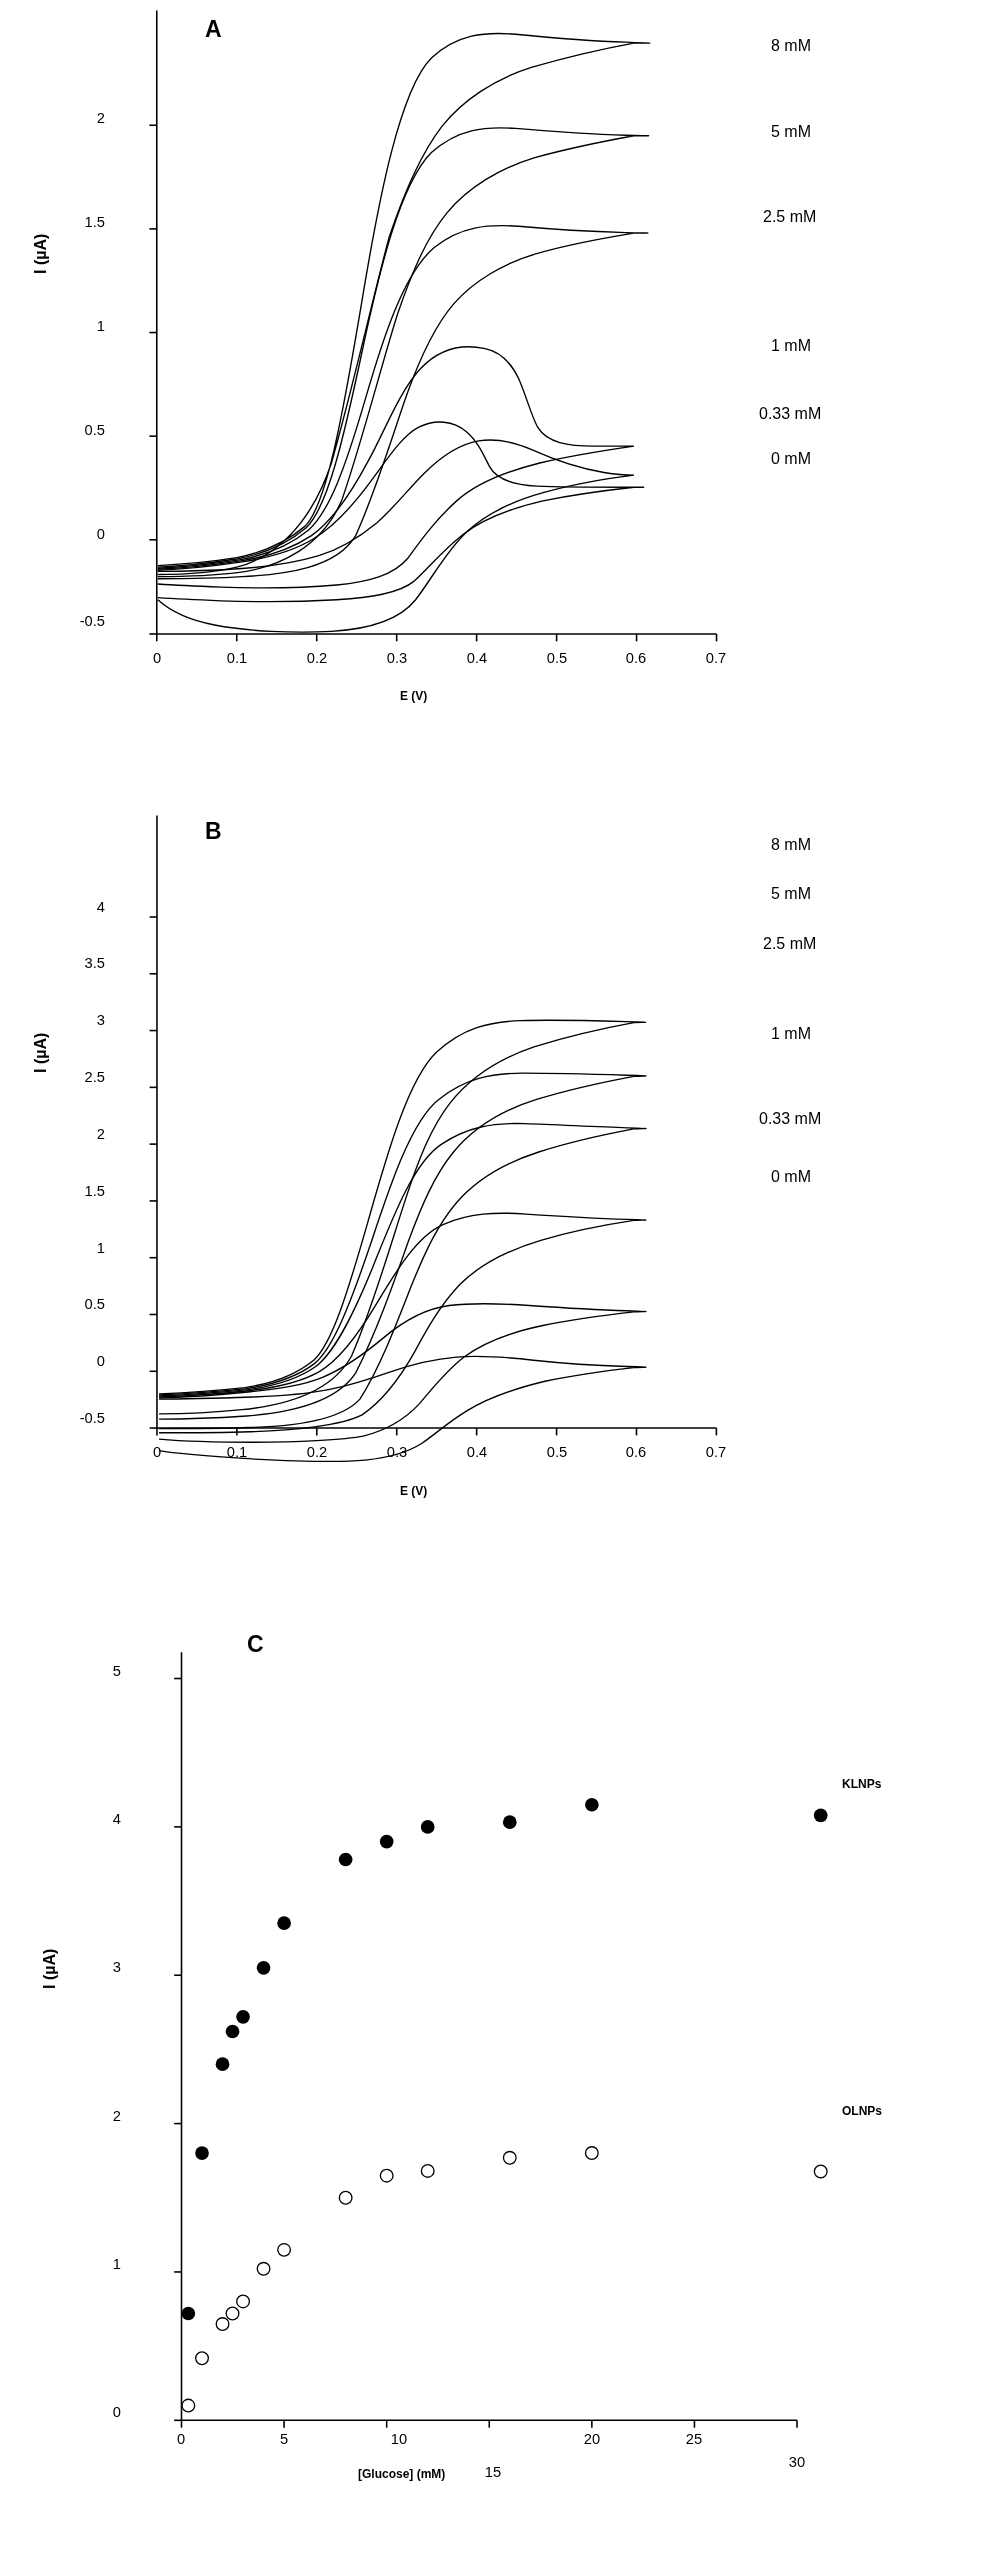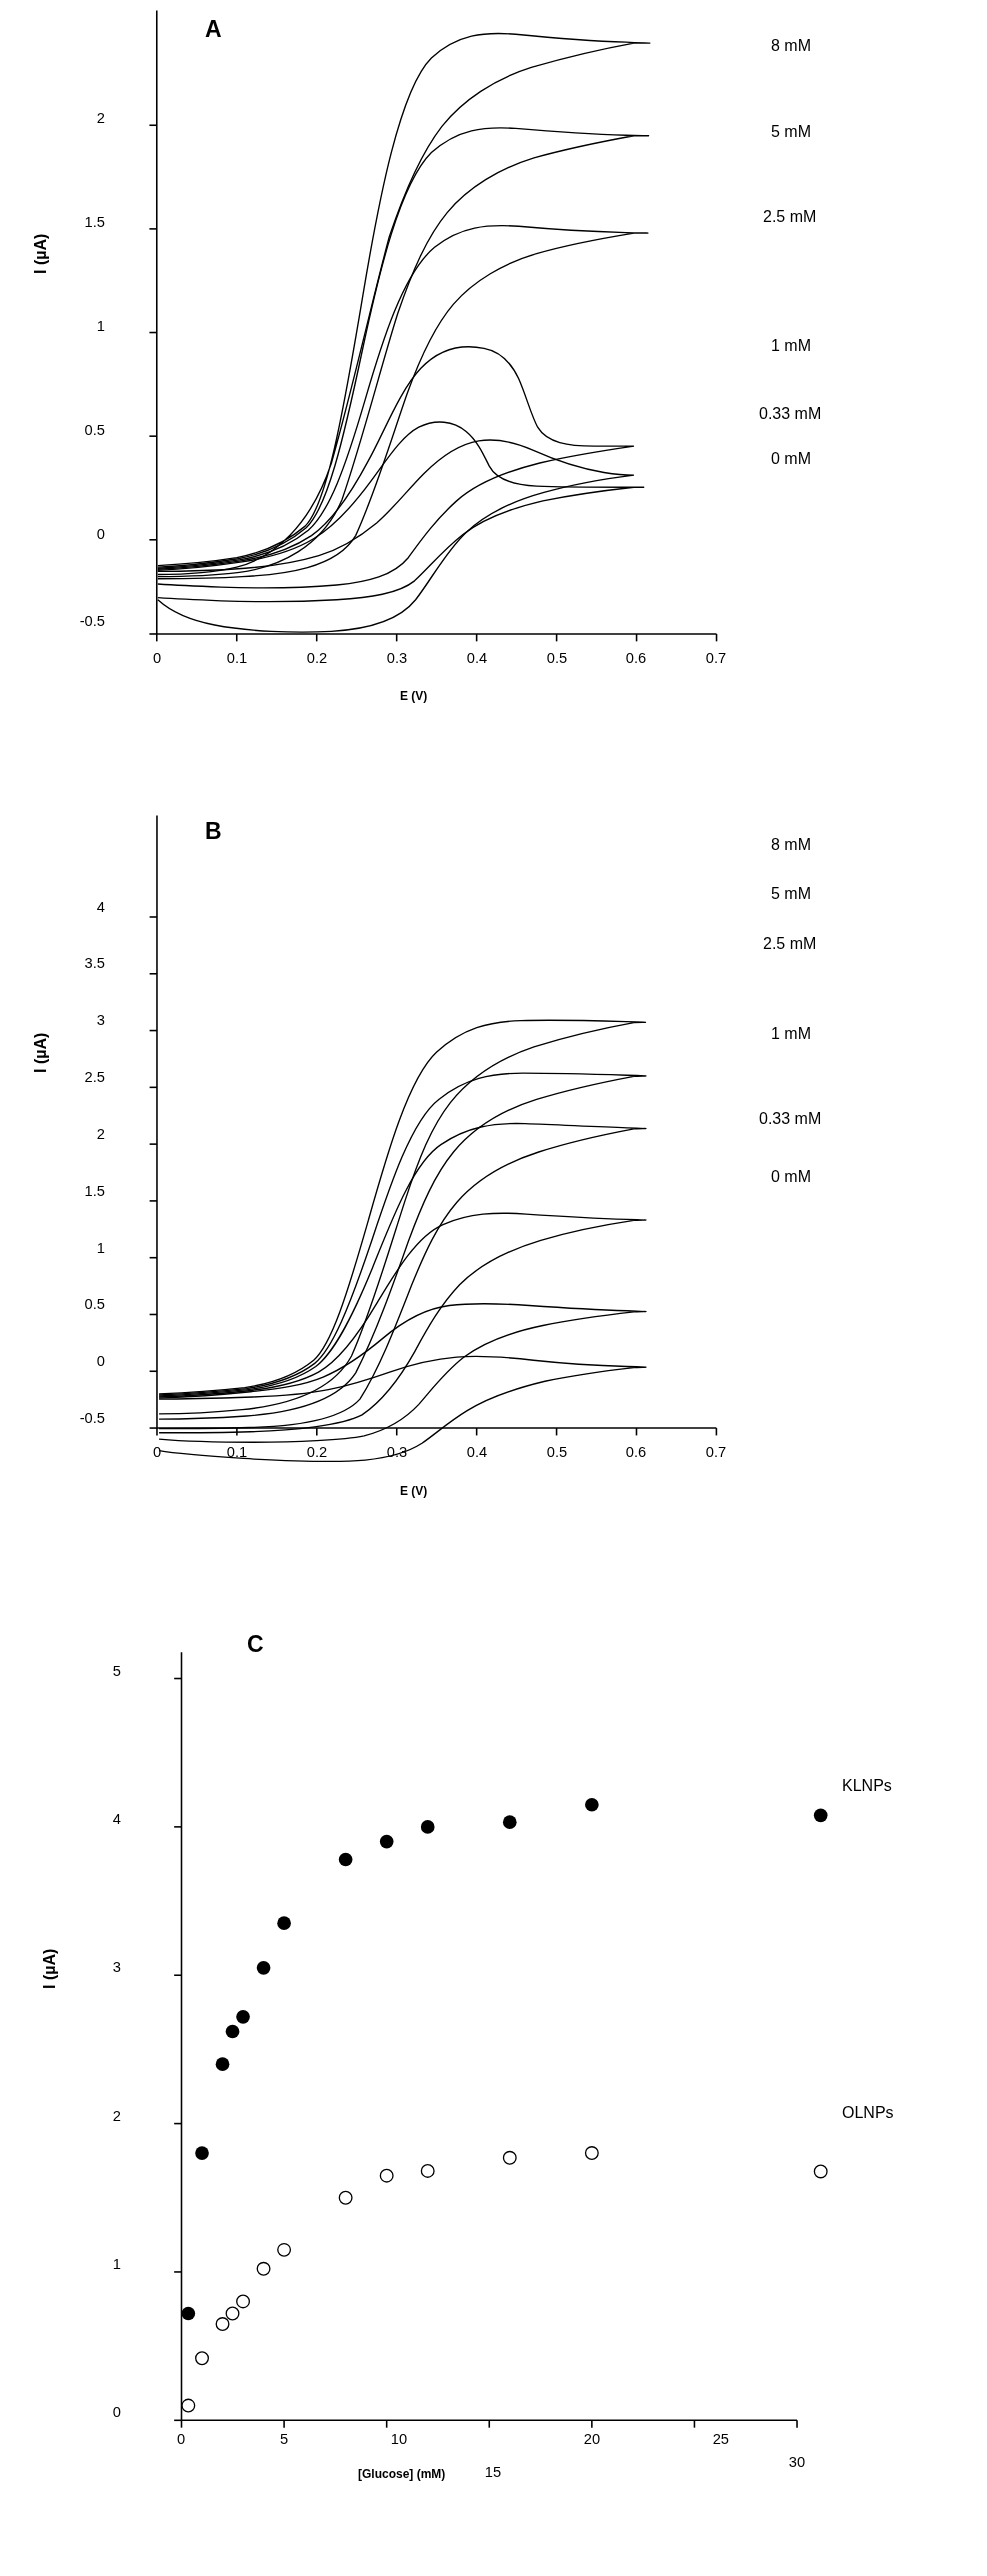--- a/index.html
+++ b/index.html
@@ -9,21 +9,21 @@
   .panel-a{top:0;height:789px;}
   .panel-b{top:805px;height:779px;}
   .panel-c{top:1610px;height:966px;}
   .plot{position:absolute;}
   .panel-letter{position:absolute;font-size:23px;font-weight:bold;}
   .axis-label{position:absolute;font-size:12px;font-weight:bold;}
   .ylabel{position:absolute;font-size:16px;font-weight:bold;}
   .tick-label{position:absolute;font-size:14.7px;text-align:right;white-space:nowrap;}
   .tick-label-x{position:absolute;font-size:14.7px;text-align:center;white-space:nowrap;}
   .curve-label{position:absolute;font-size:16px;white-space:nowrap;}
-  .series-label{position:absolute;font-size:16px;font-weight:normal;white-space:nowrap;}
+  .series-label{position:absolute;font-size:12px;font-weight:bold;white-space:nowrap;}
   svg{display:block;}
   .marker-filled{fill:#000;}
   .marker-open{fill:#fff;stroke:#000;stroke-width:2.5;}
 </style>
 </head>
 <body>
 
 <div class="page">
 
   <div class="panel panel-a">
@@ -178,21 +178,21 @@
     <div class="tick-label" style="left:84px;top:498px;width:37px;">2</div>
     <div class="tick-label" style="left:84px;top:349px;width:37px;">3</div>
     <div class="tick-label" style="left:84px;top:201px;width:37px;">4</div>
     <div class="tick-label" style="left:84px;top:53px;width:37px;">5</div>
 
     <div class="tick-label-x" style="left:160px;top:821px;width:42px;">0</div>
     <div class="tick-label-x" style="left:263px;top:821px;width:42px;">5</div>
     <div class="tick-label-x" style="left:378px;top:821px;width:42px;">10</div>
     <div class="tick-label-x" style="left:472px;top:821px;width:42px;margin-top:33px;">15</div>
     <div class="tick-label-x" style="left:571px;top:821px;width:42px;">20</div>
-    <div class="tick-label-x" style="left:687px;top:821px;width:42px;text-align:right;">25</div>
+    <div class="tick-label-x" style="left:673px;top:821px;width:42px;">25</div>
     <div class="tick-label-x" style="left:776px;top:821px;width:42px;margin-top:23px;">30</div>
 
     <div class="series-label" style="left:842px;top:167px;">KLNPs</div>
     <div class="series-label" style="left:842px;top:494px;">OLNPs</div>
 
     <svg class="plot" style="left:0;top:0;" width="988" height="842" viewBox="0 0 1878 1600">
       <line x1="345" y1="80" x2="345" y2="1540" stroke="#000" stroke-width="3"></line>
       <line x1="345" y1="1540" x2="1515" y2="1540" stroke="#000" stroke-width="3"></line>
 
       <line x1="331" y1="1540" x2="345" y2="1540" stroke="#000" stroke-width="3"></line>

